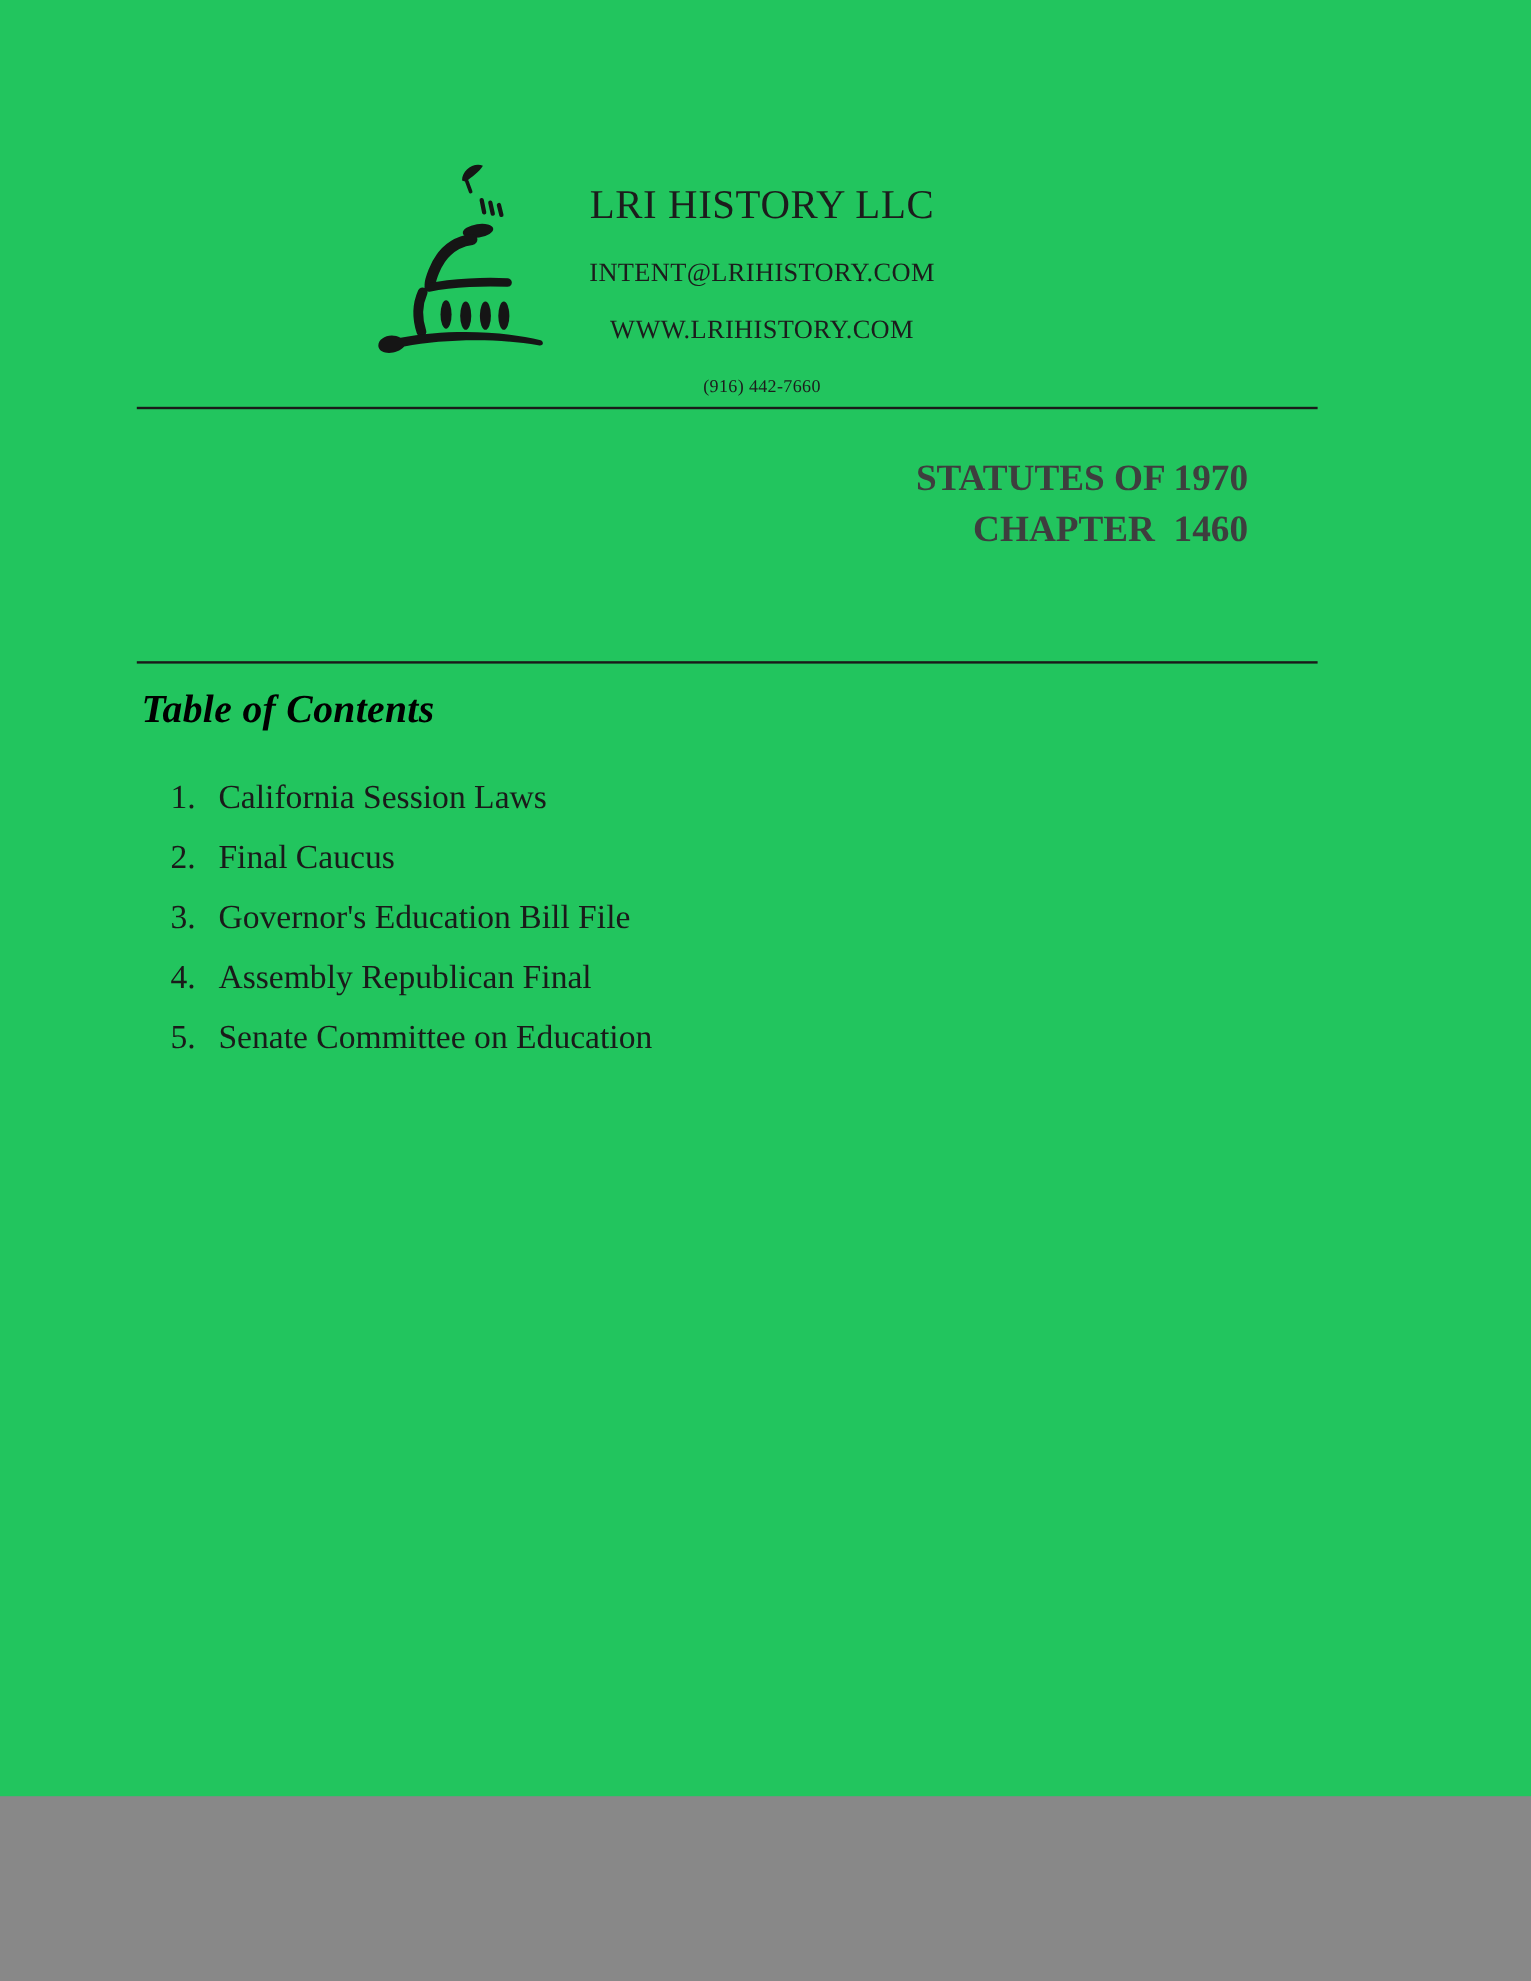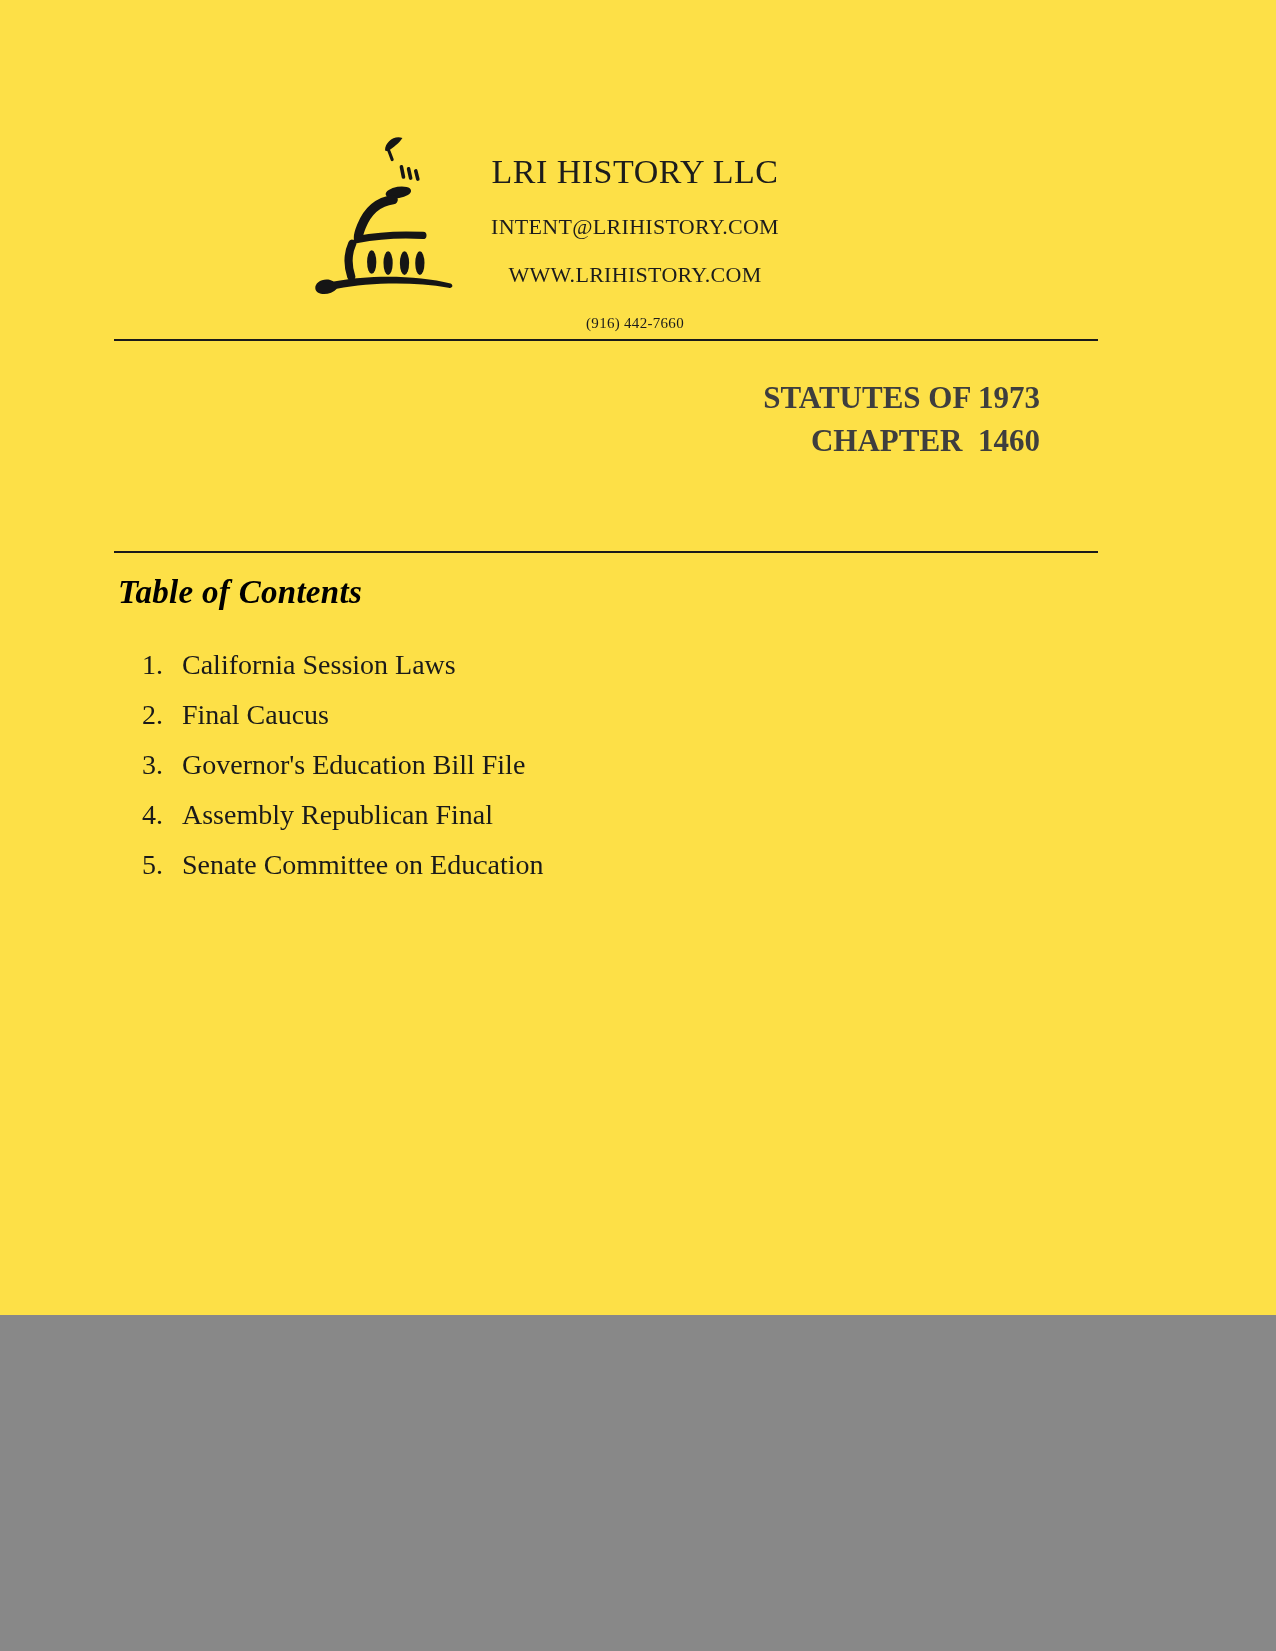--- a/index.html
+++ b/index.html
@@ -3,23 +3,23 @@
 <meta charset="utf-8">
 <style>
   html, body {
     margin: 0;
     padding: 0;
     background: #888;
   }
   .page {
     position: relative;
     width: 1276px;
-    height: 1315px;
+    height: 1497px;
     margin: 0 auto;
-    background: #fde047;
+    background: #22c55e;
     font-family: "Liberation Serif", "DejaVu Serif", serif;
     overflow: hidden;
   }
 
   
   .logo {
     position: absolute;
     left: 306px;
     top: 134px;
     width: 156px;
@@ -144,21 +144,21 @@
     <div class="company-name">LRI HISTORY LLC</div>
     <div class="contact-line">INTENT@LRIHISTORY.COM</div>
     <div class="contact-line">WWW.LRIHISTORY.COM</div>
     <div class="contact-line phone">(916) 442-7660</div>
   </div>
 
   <div class="rule rule-top"></div>
   <div class="rule rule-bottom"></div>
 
   <div class="title-block">
-    <div class="title-line">STATUTES OF 1973</div>
+    <div class="title-line">STATUTES OF 1970</div>
     <div class="title-line">CHAPTER  1460</div>
   </div>
 
   <div class="toc-heading">Table of Contents</div>
 
   <div class="toc-list">
     <div class="toc-item">
       <span class="toc-num">1.</span>
       <span class="toc-label">California Session Laws</span>
     </div>

